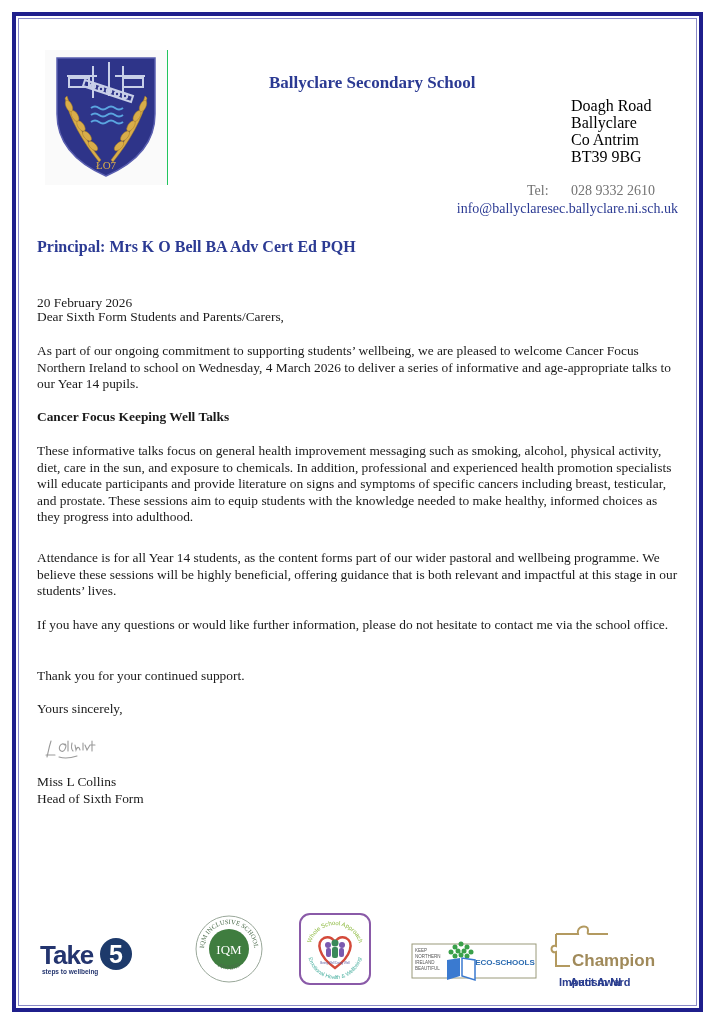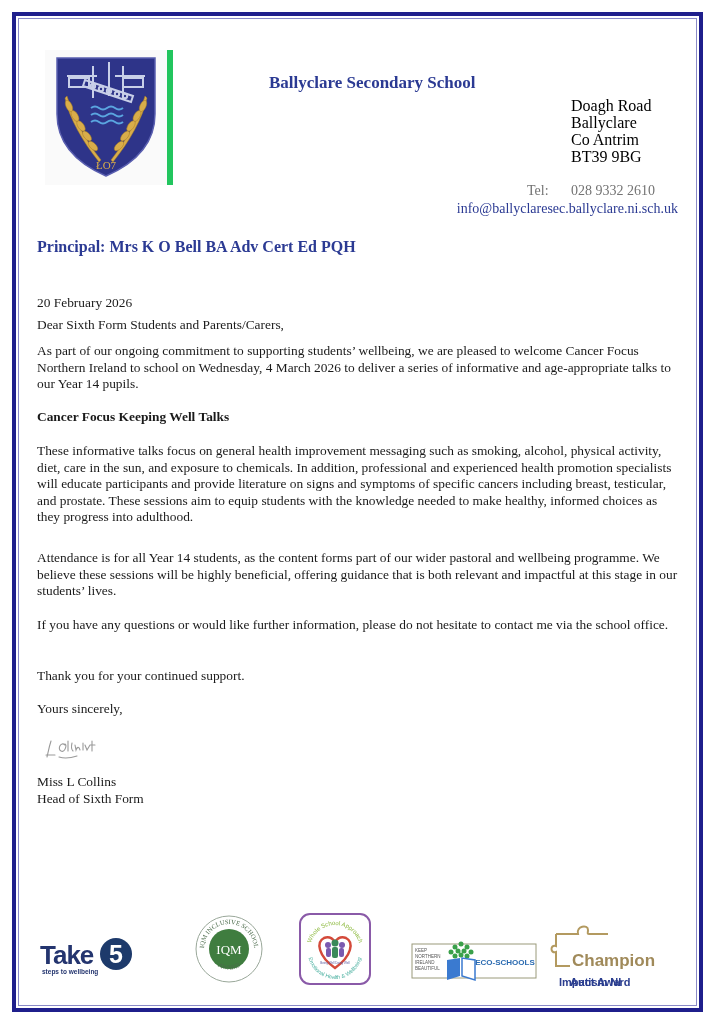--- a/index.html
+++ b/index.html
@@ -1,37 +1,37 @@
 <!DOCTYPE html>
 <html><head>
   <meta charset="utf-8">
   <style>
     html, body { margin: 0; padding: 0; background: #ffffff; }
     body { width: 715px; height: 1024px; position: relative; overflow: hidden; font-family: "Liberation Serif", "DejaVu Serif", serif; color: #1a1a1a; }
 
     .frame-outer { position: absolute; left: 12px; top: 12px; width: 691px; height: 1000px; box-sizing: border-box; border: 4px solid #1f1f8c; }
     .frame-inner { position: absolute; left: 18px; top: 18px; width: 679px; height: 988px; box-sizing: border-box; border: 1px solid #8a8ac8; }
 
-    .crest-box { position: absolute; left: 45px; top: 50px; width: 122px; height: 135px; background: #fafafa; border-right: 6px solid #22c55e; }
+    .crest-box { position: absolute; left: 45px; top: 50px; width: 122px; height: 135px; background: #fafafa; border-right: 1px solid #22c55e; }
     .crest-box svg { position: absolute; left: 8px; top: 6px; }
 
     .school-name { position: absolute; left: 228px; top: 73px; font-size: 17px; font-weight: bold; color: #2b3a93; white-space: nowrap; margin-left: 41px; }
 
     .address { position: absolute; left: 571px; top: 97px; font-size: 16px; line-height: 17px; color: #000000; }
     .address div { white-space: nowrap; }
 
     .tel-row { position: absolute; left: 527px; top: 183px; font-size: 14px; color: #737373; white-space: nowrap; }
     .tel-row .tel-label { display: inline-block; width: 44px; }
     .email { position: absolute; right: 37px; top: 201px; font-size: 14px; color: #2b3a93; white-space: nowrap; }
 
     .principal { position: absolute; left: 37px; top: 238px; font-size: 16px; font-weight: bold; color: #2b3a93; white-space: nowrap; }
 
     .body-text { position: absolute; left: 37px; width: 645px; font-size: 13.4px; line-height: 16.5px; color: #1a1a1a; }
     .date { top: 280px; margin-top: 15px; }
-    .salutation { top: 309px; margin-top: 8px; }
+    .salutation { top: 309px; }
     .para1 { top: 343px; }
     .heading { top: 409px; font-weight: bold; }
     .para2 { top: 443px; }
     .para3 { top: 550px; }
     .para4 { top: 617px; }
     .thanks { top: 668px; }
     .closing { top: 701px; }
     .signer { top: 774px; }
 
     .signature { position: absolute; left: 45px; top: 735px; }

